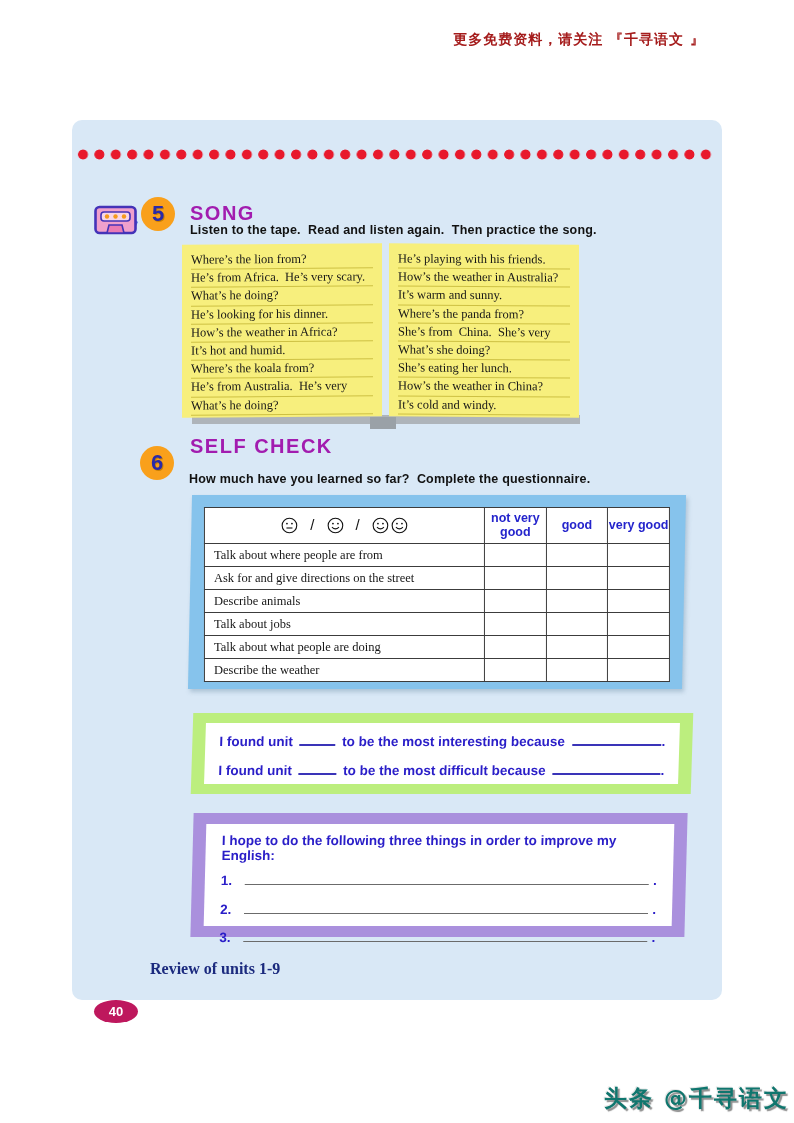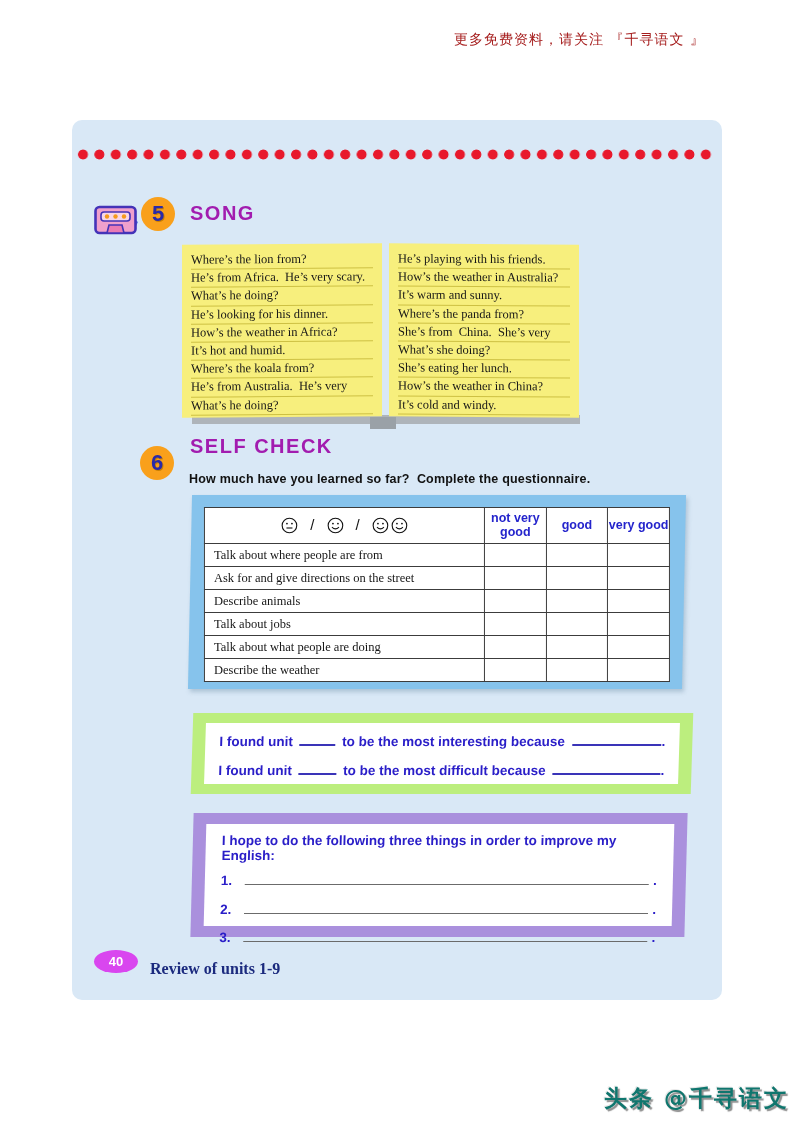--- a/index.html
+++ b/index.html
@@ -1,19 +1,19 @@
 <!DOCTYPE html>
 <html><head>
 <meta charset="utf-8">
 <style>
   * { margin:0; padding:0; box-sizing:border-box; }
   html,body { width:794px; height:1123px; background:#ffffff; font-family:"Liberation Sans", sans-serif; position:relative; overflow:hidden; }
 
   
-  .wm-top { position:absolute; top:31px; right:89px; color:#a51c1c; font-size:14px; letter-spacing:1px; font-family:"DejaVu Sans", sans-serif; }
+  .wm-top { position:absolute; top:31px; right:89px; color:#a51c1c; font-size:14px; letter-spacing:1px; font-family:"DejaVu Sans", sans-serif;font-weight:bold; }
 
   
   .panel { position:absolute; left:72px; top:120px; width:650px; height:880px; background:#d9e8f6; border-radius:10px; }
 
   
   .dots { position:absolute; left:3px; top:28px; width:642px; height:13px;
     background-image: radial-gradient(circle at 8px 6.5px, #e8192c 4.6px, rgba(0,0,0,0) 5.3px);
     background-size:16.4px 13px; background-repeat:repeat-x; }
 
   
@@ -60,21 +60,21 @@
   
   .purple-frame { position:absolute; left:120px; top:693px; width:494px; height:124px; background:#aa90dd;
     padding:11px 13px; transform:skewX(-1.5deg); }
   .hope-wrap { padding:9px 16px 0 16px; }
   .hope-title { color:#2a1ec8; font-weight:bold; font-size:13.5px; margin-bottom:9px; white-space:pre-wrap; }
   .hope-line { display:flex; align-items:baseline; color:#2a1ec8; font-weight:bold; font-size:13.5px; margin-bottom:13px; }
   .hope-num { width:24px; }
   .hope-blank { flex:1; border-bottom:1.5px solid #6b6b6b; height:.95em; margin-right:4px; }
 
   
-  .page-badge { position:absolute; left:22px; top:830px; width:44px; height:23px; background:#d946ef; border-radius:50%;
+  .page-badge { position:absolute; left:22px; top:880px; width:44px; height:23px; background:#be185d; border-radius:50%;
     color:#fff; font-weight:bold; font-size:13px; display:flex; align-items:center; justify-content:center; }
   .footer-label { position:absolute; left:78px; top:840px; font-family:"Liberation Serif", serif; font-weight:bold; font-size:16px; color:#1b2a7e; }
 
   
   .wm-bottom { position:absolute; right:5px; top:1083px; color:#0f766e; font-weight:bold; font-size:23px; letter-spacing:2px;
     text-shadow:2px 2px 1px #8f8f8f, -1px -1px 0 #e8e8e8; font-family:"DejaVu Sans", sans-serif; }
 
   svg { display:block; }
 </style>
 </head>
@@ -92,20 +92,21 @@
       <rect x="1.5" y="7" width="40" height="26" rx="4" fill="#f0a0cc" stroke="#4433b8" stroke-width="2.6"></rect>
       <rect x="7" y="12" width="29" height="9" rx="3" fill="#f8d6e6" stroke="#4433b8" stroke-width="1.6"></rect>
       <circle cx="13" cy="16.5" r="2.2" fill="#f59a1b"></circle>
       <circle cx="21.5" cy="16.5" r="2.2" fill="#f59a1b"></circle>
       <circle cx="30" cy="16.5" r="2.2" fill="#f59a1b"></circle>
       <path d="M13 33 L15 25 L28 25 L30 33 Z" fill="#e97ab4" stroke="#4433b8" stroke-width="1.6"></path>
     </svg>
   </span>
   <div class="badge" style="left:69px; top:77px;">5</div>
   <div class="sec-title" style="left:118px; top:82px;">SONG</div>
+  <div class="sec-sub" style="left:118px; top:103px;">Listen to the tape.  Read and listen again.  Then practice the song.</div>
 
   <div class="song-card">
     <div class="song-shadow"></div>
     <div class="song-tab"></div>
     <div class="page page-left" id="song-left">
         <div class="song-line">Where’s the lion from?</div>
         <div class="song-line">He’s from Africa.  He’s very scary.</div>
         <div class="song-line">What’s he doing?</div>
         <div class="song-line">He’s looking for his dinner.</div>
         <div class="song-line">How’s the weather in Africa?</div>

